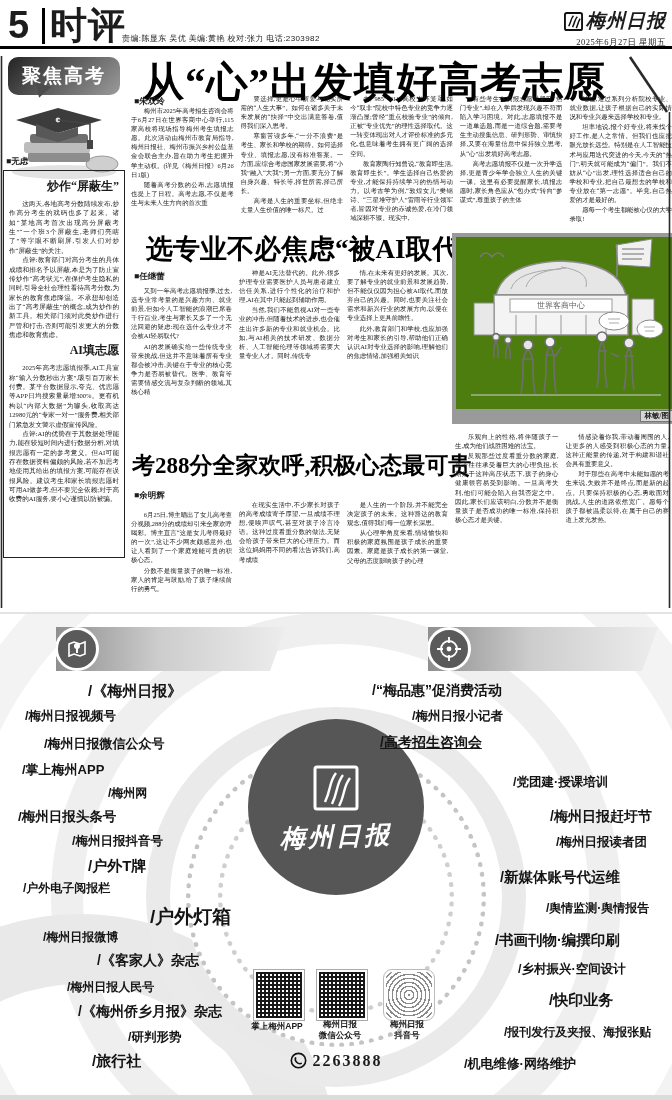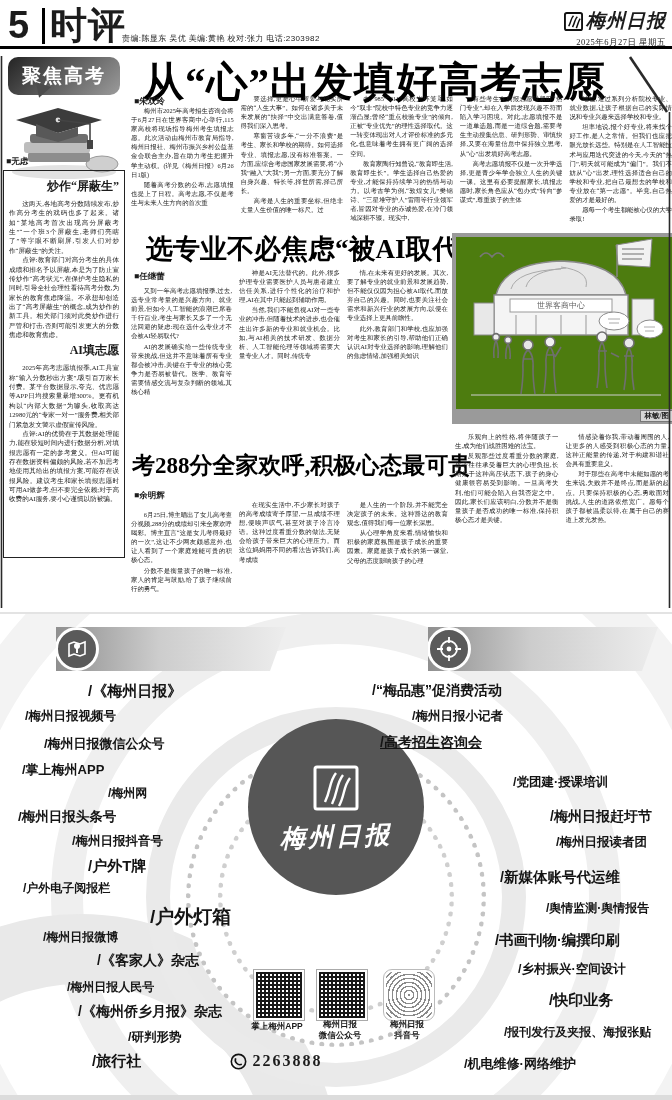--- a/index.html
+++ b/index.html
@@ -83,21 +83,21 @@
   #rib-official{left:56px;width:206px;}
   #rib-brand{left:428px;width:206px;}
   .biz-item{position:absolute;font-weight:800;color:#141414;white-space:nowrap;z-index:4;}
   .qr{position:absolute;width:46px;height:46px;z-index:4;border:2px solid #fff;outline:1px solid #aaa;
       background:repeating-linear-gradient(0deg,#181818 0 2px,transparent 2px 4px),
                  repeating-linear-gradient(90deg,#181818 0 2px,#fff 2px 4px);}
   .qr.round{border-radius:8px;outline:1px solid #bbb;
       background:repeating-radial-gradient(circle at 50% 50%,#8a8a8a 0 1.5px,#fff 1.5px 4px);}
   .qr-label{position:absolute;z-index:4;font-size:8.5px;font-weight:700;text-align:center;
       white-space:pre-line;line-height:1.25;font-family:Liberation Sans, sans-serif;}
-  #phone-row{position:absolute;left:0;top:438px;width:552px;display:flex;align-items:center;
+  #phone-row{position:absolute;left:0;top:438px;width:672px;display:flex;
       justify-content:center;gap:6px;z-index:4;}
   #phone-num{font-size:16px;font-weight:900;letter-spacing:2px;font-family:"Liberation Serif",serif;}
   #btm-strip{position:absolute;left:0;bottom:0;width:672px;height:7px;background:#dcdcdc;z-index:5;}
   svg{display:block;}
 </style>
 </head>
 <body>
 
 <div id="hdr">
   <div id="pageno">5</div>

